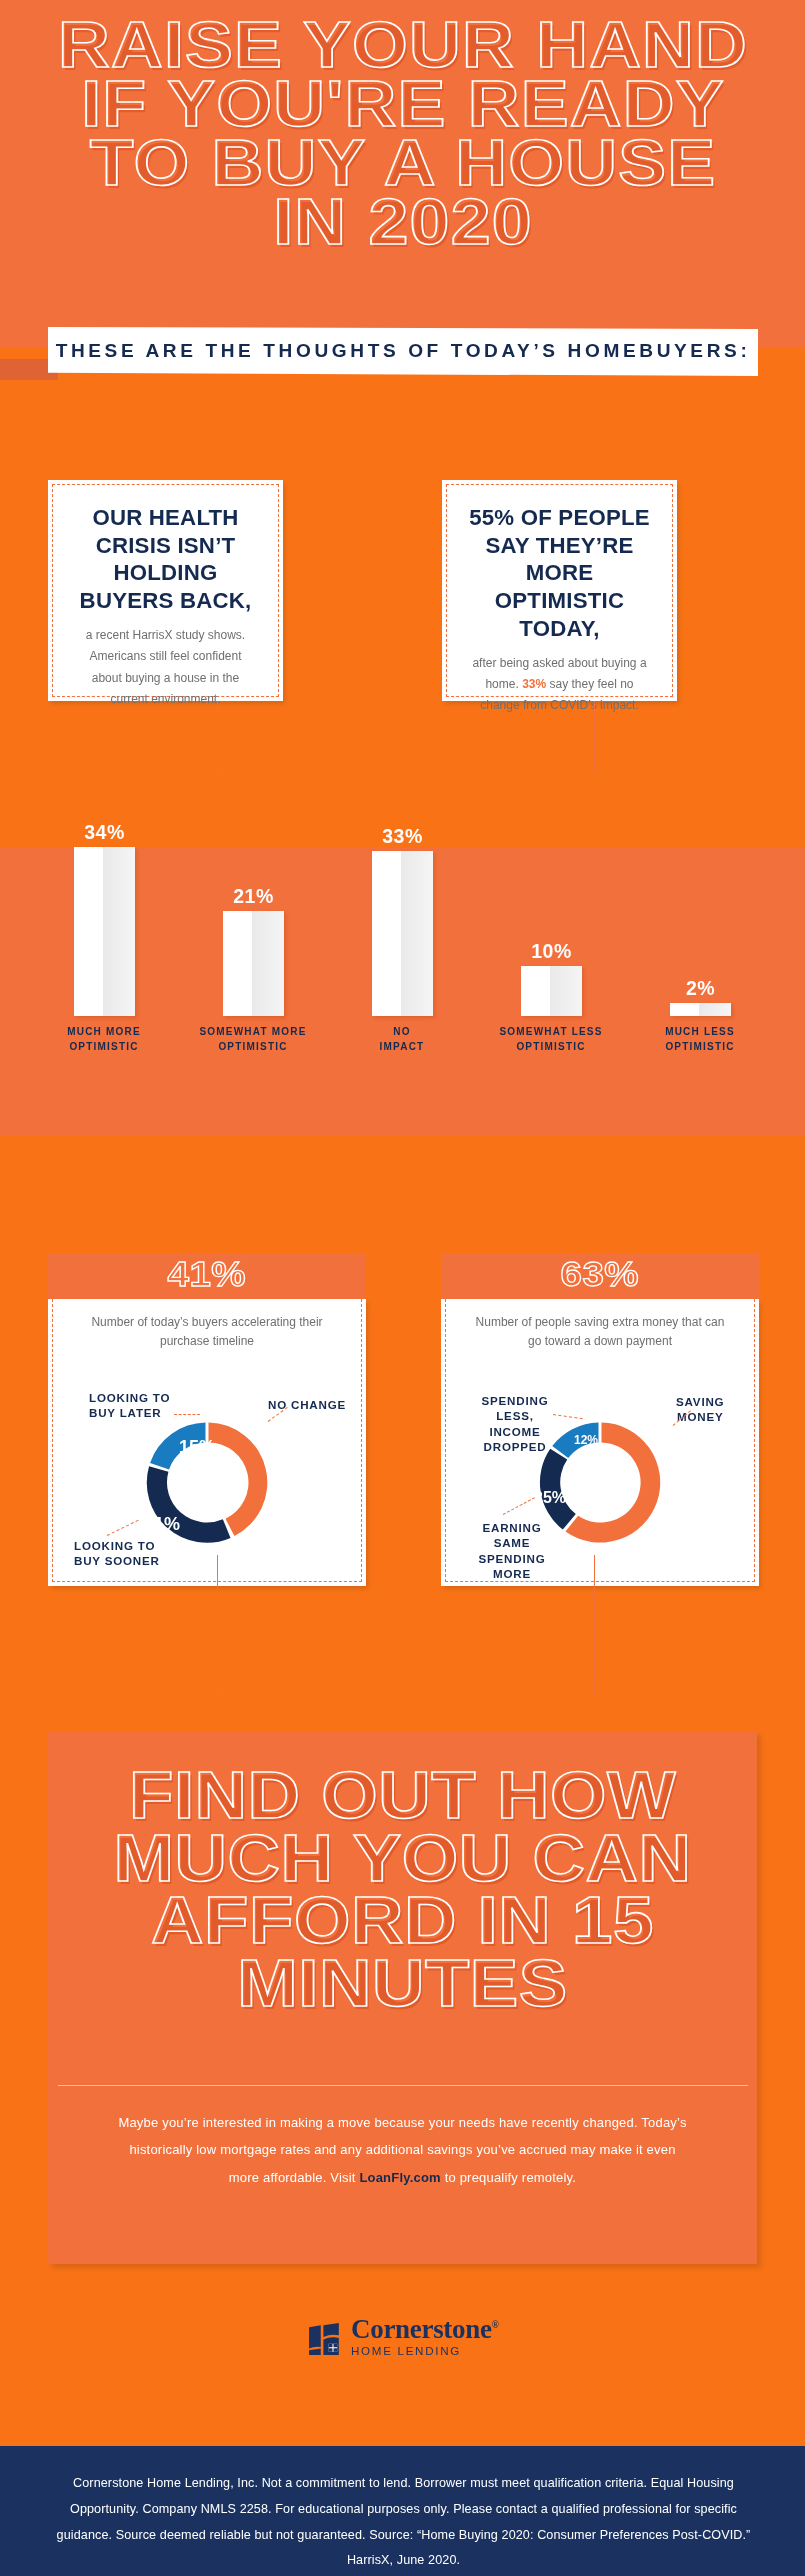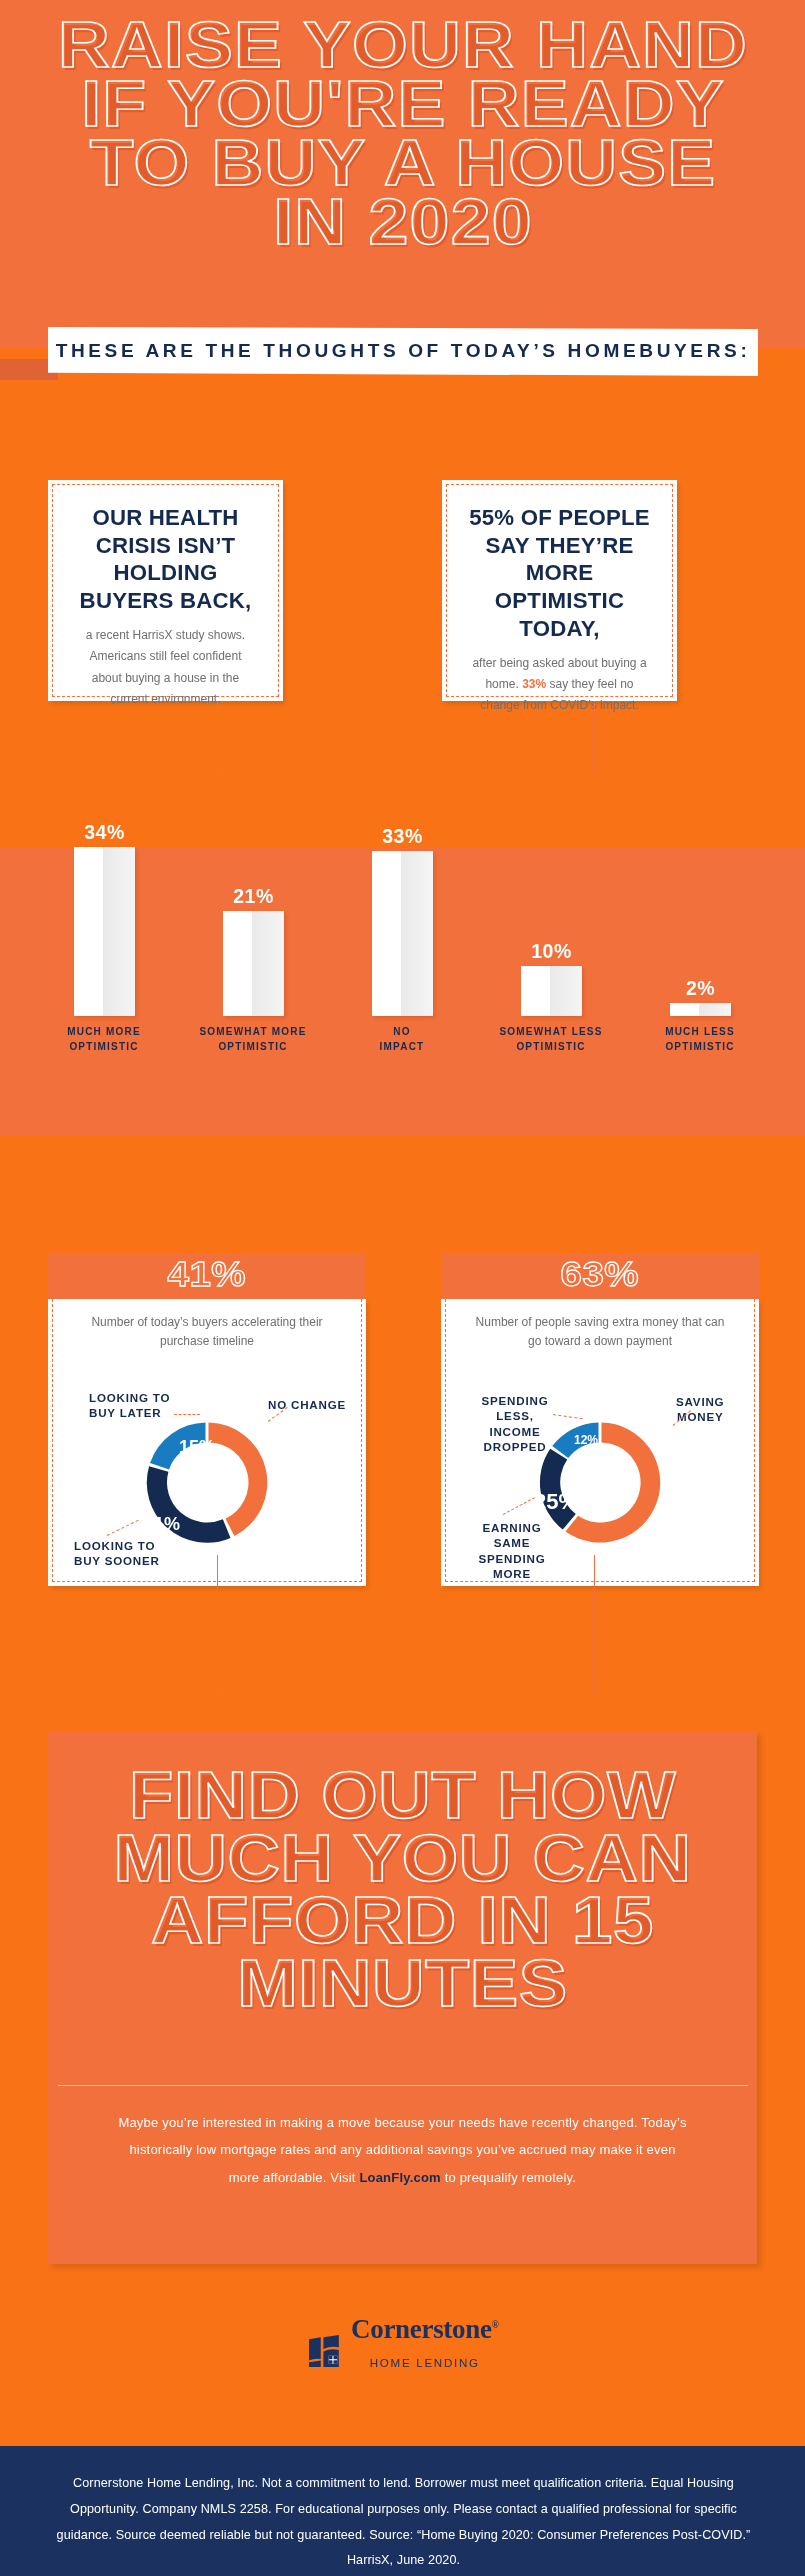--- a/index.html
+++ b/index.html
@@ -153,21 +153,21 @@
   
   .logo{position:absolute;left:0;top:2316px;width:806px;display:flex;justify-content:center;align-items:flex-end;gap:9.5px;}
   .logo-mark{width:34px;height:34px;position:relative;}
   .logo-text{position:relative;top:1.1px;}
   .logo-name{
     font-family:"Liberation Serif",serif;font-weight:700;font-size:27px;color:#1b3260;line-height:0.96;letter-spacing:-0.3px;
   }
   .logo-name sup{font-size:9.5px;vertical-align:super;}
   .logo-sub{
     font-family:"Liberation Sans","Liberation Sans",sans-serif;font-weight:400;
-    font-size:11.6px;letter-spacing:1.7px;color:#1b3260;text-align:center;margin-top:13px;
+    font-size:11.6px;letter-spacing:1.7px;color:#1b3260;text-align:left;margin-top:1px;
   }
 
   
   .footer{position:absolute;left:0;top:2446px;width:806px;height:130px;background:#1b3260;}
   .footer-text{
     position:absolute;left:51px;top:25px;width:705px;text-align:center;
     font-family:"Liberation Sans Narrow","Liberation Sans",sans-serif;
     font-weight:400;font-size:12.6px;line-height:2.05;color:#ffffff;letter-spacing:0.1px;
   }
 </style>
@@ -317,21 +317,21 @@
 
       <svg class="donut-svg" width="167" height="167" viewBox="0 0 100 100">
         <g transform="translate(50,50)">
           <path fill="#f2703b" d="M 0.9 -36 A 36 36 0 1 1 -20.7 29.4 L -13.1 19.9 A 24 24 0 1 0 0.9 -24 Z"></path>
           <path fill="#152a50" d="M -22.3 28.2 A 36 36 0 0 1 -29.8 -20.2 L -19.6 -13.7 A 24 24 0 0 0 -14.5 18.9 Z"></path>
           <path fill="#1a7cc0" d="M -28.6 -21.8 A 36 36 0 0 1 -0.9 -36 L -0.9 -24 A 24 24 0 0 0 -19.0 -14.6 Z"></path>
         </g>
       </svg>
 
       <div class="dlabel" style="left:211px;top:221px;font-size:18px;color:#ffffff;letter-spacing:0;">63%</div>
-      <div class="dlabel" style="left:93px;top:188px;font-size:22px;color:#ffffff;letter-spacing:0;">25%</div>
+      <div class="dlabel" style="left:93px;top:188px;font-size:16px;color:#ffffff;letter-spacing:0;">25%</div>
       <div class="dlabel" style="left:133px;top:134px;font-size:12px;color:#ffffff;letter-spacing:0;">12%</div>
 
       <div class="dlabel" style="left:235px;top:95px;text-align:center;">
         <div>SAVING</div>
         <div>MONEY</div>
       </div>
       <div class="dlabel" style="left:37px;top:94px;text-align:center;width:74px;">
         <div>SPENDING</div>
         <div>LESS, INCOME</div>
         <div>DROPPED</div>

